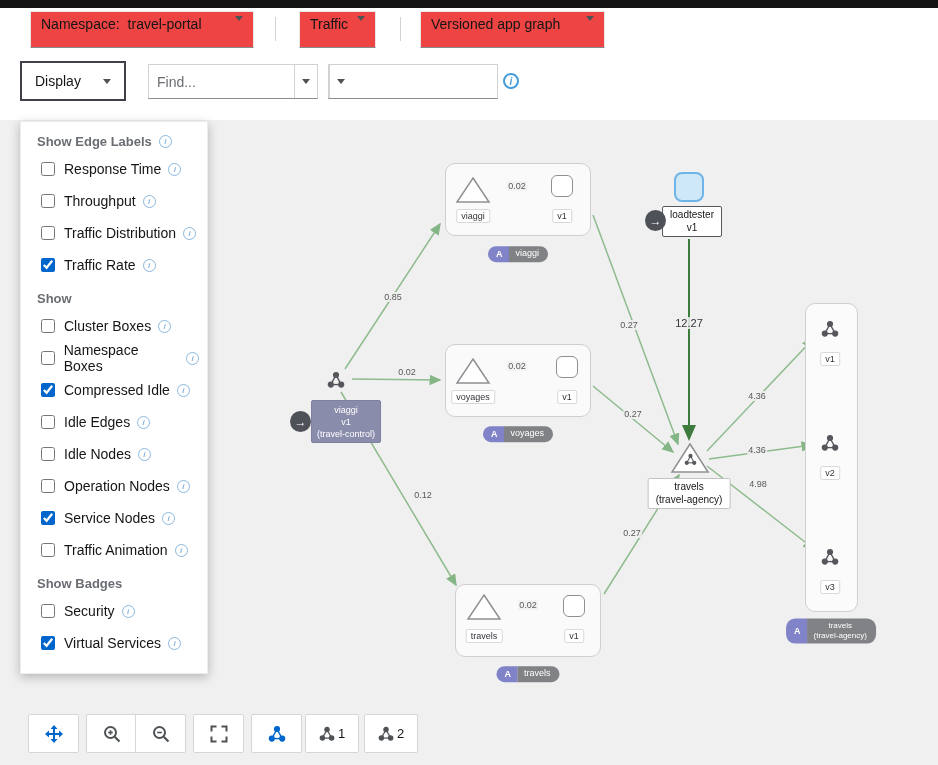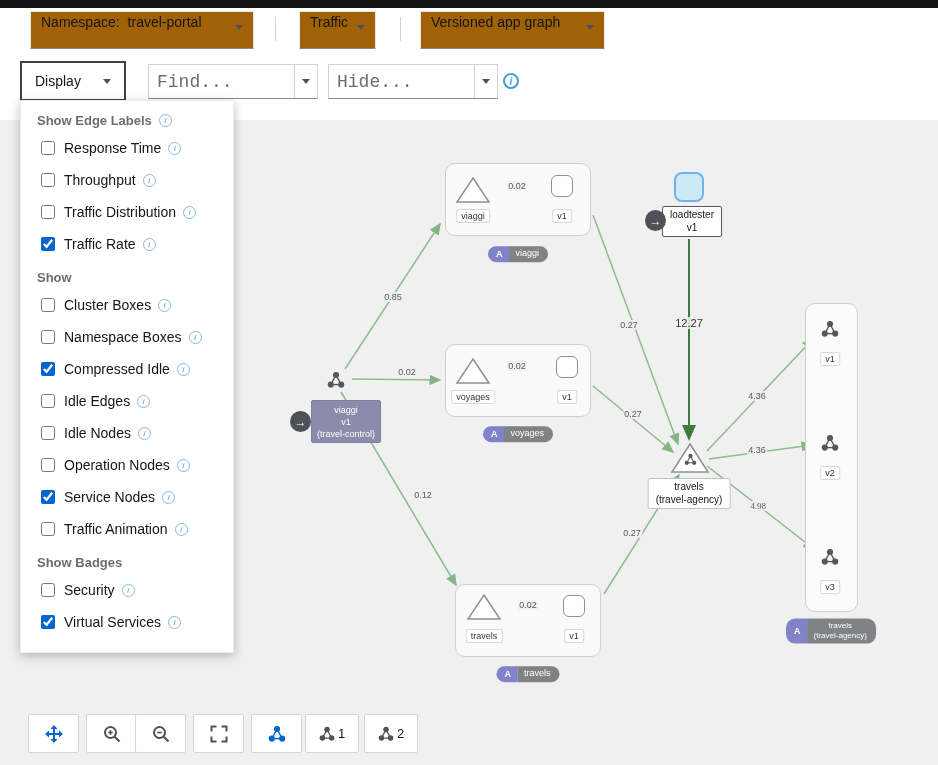--- a/index.html
+++ b/index.html
@@ -5,23 +5,23 @@
   * { box-sizing: border-box; }
   html,body { margin:0; padding:0; }
   body {
     width:938px; height:765px; position:relative; overflow:hidden;
     font-family:"Liberation Sans", sans-serif; background:#fff; color:#151515;
   }
   .topbar { position:absolute; left:0; top:0; width:938px; height:8px; background:#141414; }
 
   
   .sel {
-    position:absolute; height:37px; background:#a16207;
+    position:absolute; height:37px; background:#ef4444;
     border:1px solid #e7e7e7; border-bottom:1px solid #8a8d90;
-    display:flex; align-items:flex-end; padding:18px 10px; font-size:14px; cursor:pointer;
+    display:flex; align-items:flex-start; padding:4px 10px; font-size:14px; cursor:pointer;
   }
   .sel-label { margin-right:8px; }
   .caret {
     width:0; height:0; border-left:4px solid transparent; border-right:4px solid transparent;
     border-top:5px solid #4f5255; margin-left:auto;
   }
   #ns-select { left:30px; top:11px; width:224px; }
   #traffic-select { left:299px; top:11px; width:77px; }
   #gt-select { left:420px; top:11px; width:185px; }
   .tdiv { position:absolute; width:1px; height:24px; background:#d2d2d2; top:17px; }
@@ -34,21 +34,21 @@
     font-size:14px; cursor:pointer;
   }
   .find-group {
     position:absolute; top:64px; height:35px; background:#fff;
     border:1px solid #d2d2d2; border-bottom-color:#8a8d90; display:flex;
   }
   #find-group { left:148px; width:170px; }
   #hide-group { left:328px; width:170px; }
   .find-group input {
     border:none; outline:none; flex:1; min-width:0; padding:0 8px;
-    font-size:18px; font-family:Liberation Mono, monospace; color:#0369a1; background:transparent;
+    font-size:14px; font-family:Liberation Sans, sans-serif; color:#0369a1; background:transparent;
   }
   .find-group input::placeholder { color:#6a6e73; }
   .combo-caret { width:23px; border-left:1px solid #d2d2d2; display:flex; align-items:center; justify-content:center; }
   .combo-caret .caret { margin:0; }
   .info-circle {
     position:absolute; width:16px; height:16px; border-radius:50%;
     border:2px solid #459ddb; color:#459ddb; font-size:10px; font-weight:bold; font-style:italic;
     display:flex; align-items:center; justify-content:center; cursor:pointer;
   }
   #toolbar-info { left:503px; top:73px; }
@@ -106,21 +106,21 @@
   #badge-agency .bt { font-size:8px; }
 
   .elabel {
     position:absolute; transform:translate(-50%,-50%); font-size:9px; color:#595959;
     background:rgba(240,240,240,0.85); padding:0 1px; z-index:4; white-space:nowrap;
   }
   .elabel.big { font-size:11px; color:#35353a; }
 
   
   .menu {
-    position:absolute; left:20px; top:100px; width:214px; background:#fff;
+    position:absolute; left:20px; top:121px; width:188px; background:#fff;
     box-shadow:0 3px 10px rgba(0,0,0,0.25); border:1px solid #ececec;
     padding:10px 8px 14px 16px; z-index:30;
   }
   .menu-header { font-size:13px; font-weight:bold; color:#6a6e73; margin:10px 0 4px; display:flex; align-items:center; }
   .menu-header:first-child { margin-top:2px; }
   .menu-item { display:flex; align-items:center; height:32px; font-size:14px; color:#151515; cursor:pointer; }
   .menu-item input { margin:0 9px 0 4px; width:14px; height:14px; accent-color:#0066cc; }
   .mini-info {
     width:13px; height:13px; border:1.5px solid #8ab8e0; color:#8ab8e0; font-size:8px;
     border-radius:50%; display:inline-flex; align-items:center; justify-content:center;
@@ -168,21 +168,20 @@
   <span>Display</span>
   <span class="caret"></span>
 </div>
 <div class="find-group" id="find-group">
   <input placeholder="Find..." style="">
   <span class="combo-caret">
       <span class="caret"></span>
     </span>
 </div>
 <div class="find-group" id="hide-group">
-  <input placeholder="Hide..." style="">
   <span class="combo-caret">
       <span class="caret"></span>
     </span>
 </div>
 <span class="info-circle" id="toolbar-info">i</span>
 
 <div class="graph-area">
 
   <svg class="edges-svg" width="938" height="645" viewBox="0 120 938 645">
     <defs>
@@ -343,21 +342,21 @@
   <div class="elabel" style="left:411px; top:375px;margin-left:12px;">0.12</div>
   <div class="elabel" style="left:517px; top:66px;">0.02</div>
   <div class="elabel" style="left:517px; top:246px;">0.02</div>
   <div class="elabel" style="left:528px; top:485px;">0.02</div>
   <div class="elabel" style="left:629px; top:205px;">0.27</div>
   <div class="elabel" style="left:633px; top:294px;">0.27</div>
   <div class="elabel" style="left:632px; top:413px;">0.27</div>
   <div class="elabel big" style="left:689px; top:203px;">12.27</div>
   <div class="elabel" style="left:757px; top:276px;">4.36</div>
   <div class="elabel" style="left:757px; top:330px;">4.36</div>
-  <div class="elabel" style="left:758px; top:386px;font-family:Liberation Serif, serif;">4.98</div>
+  <div class="elabel" style="left:758px; top:364px;">4.98</div>
 
   <button class="fbtn" id="btn-pan">
     <svg width="18" height="18" viewBox="0 0 18 18">
       <path d="M9,0 L12.5,4 H10 V8 H14 V5.5 L18,9 L14,12.5 V10 H10 V14 H12.5 L9,18 L5.5,14 H8 V10 H4 V12.5 L0,9 L4,5.5 V8 H8 V4 H5.5 Z" fill="#0066cc"></path>
     </svg>
   </button>
   <button class="fbtn" id="btn-zin">
     <svg width="18" height="18" viewBox="0 0 18 18">
       <circle cx="7.5" cy="7.5" r="5.5" fill="none" stroke="#4f5255" stroke-width="2"></circle>
       <line x1="11.7" y1="11.7" x2="16.5" y2="16.5" stroke="#4f5255" stroke-width="2.2"></line>

